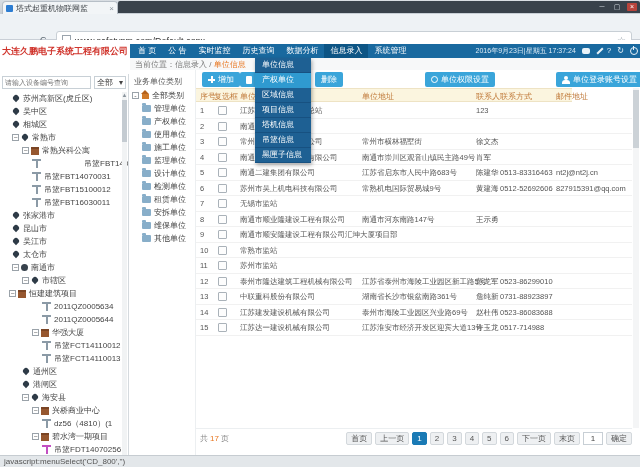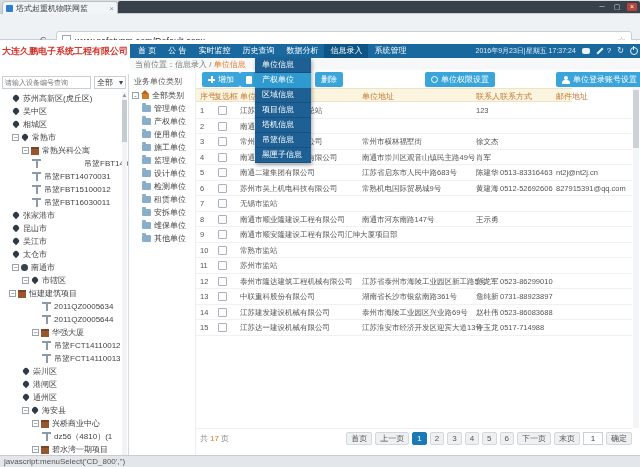--- a/index.html
+++ b/index.html
@@ -270,29 +270,25 @@
       <div class="titem" style="padding-left: 33px;">
         <span class="ic-crane"></span>
         <span>吊篮FCT14110012</span>
       </div>
       <div class="titem" style="padding-left: 33px;">
         <span class="ic-crane"></span>
         <span>吊篮FCT14110013</span>
       </div>
       <div class="titem" style="padding-left: 13px;">
         <span class="ic-pin"></span>
-        <span>崇川区</span>
+        <span>通州区</span>
       </div>
       <div class="titem" style="padding-left: 13px;">
         <span class="ic-pin"></span>
         <span>港闸区</span>
-      </div>
-      <div class="titem" style="padding-left: 13px;">
-        <span class="ic-pin"></span>
-        <span>通州区</span>
       </div>
       <div class="titem" style="padding-left: 13px;">
         <span class="toggle">−</span>
         <span class="ic-pin"></span>
         <span>海安县</span>
       </div>
       <div class="titem" style="padding-left: 23px;">
         <span class="toggle">−</span>
         <span class="ic-bld"></span>
         <span>兴桥商业中心</span>

